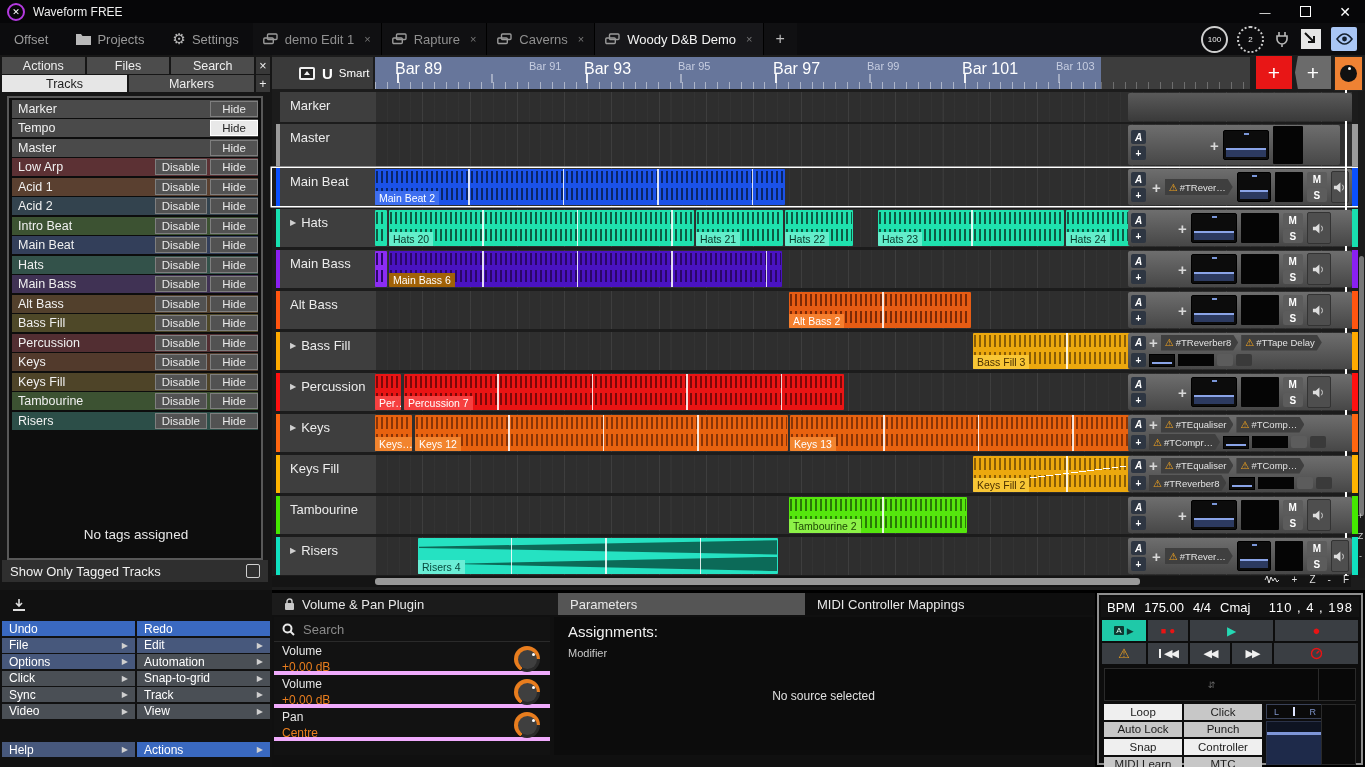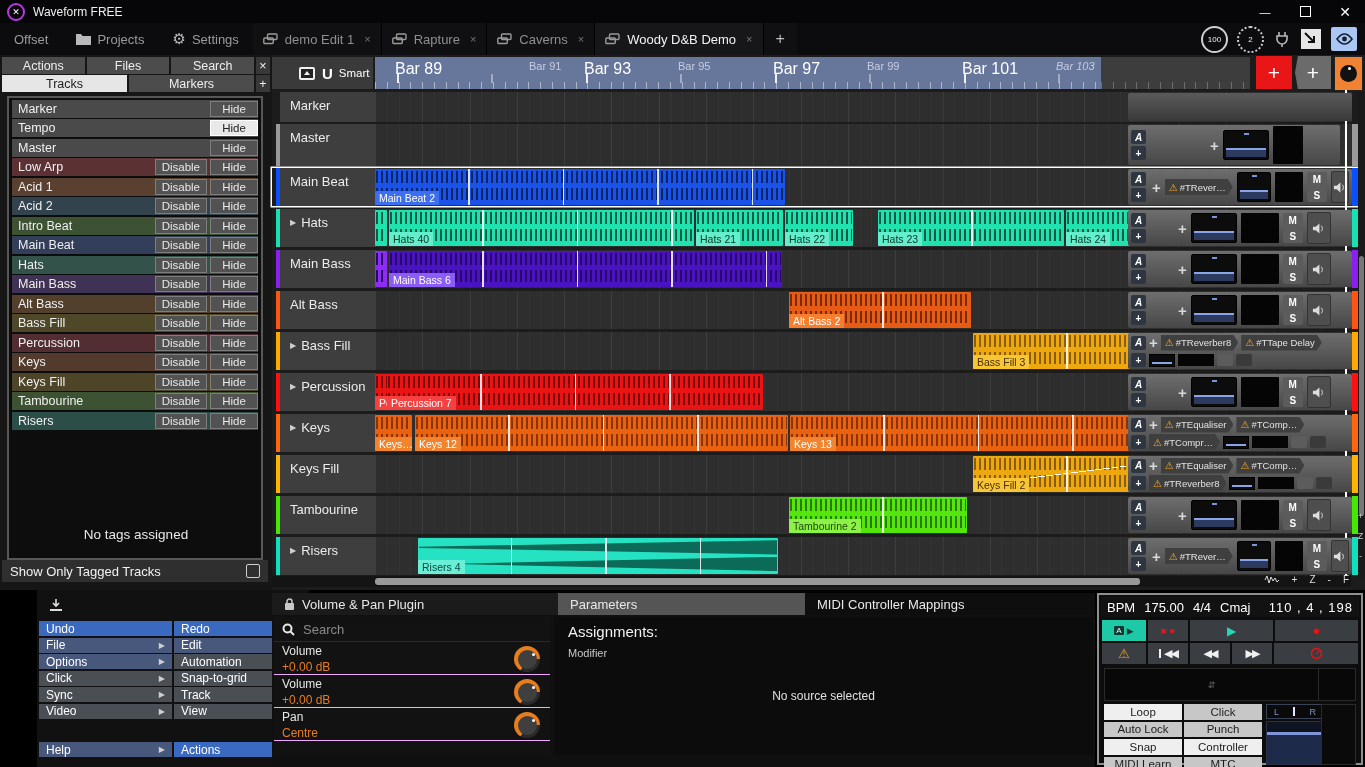--- a/index.html
+++ b/index.html
@@ -39,21 +39,21 @@
   .trow{display:flex;align-items:center;height:18px;margin:1.5px 3px;padding:0 0 0 6px;font-size:12.5px;color:#f0f0f0;}
   .trow .nm{flex:1;white-space:nowrap;overflow:hidden;}
   .tbtn{background:#525252;border:1px solid #7e7e7e;color:#e8e8e8;font-size:11.5px;height:14px;line-height:14px;
         padding:0 6px;margin-left:3px;min-width:34px;text-align:center;}
   .tbtn.on{background:#e8e8e8;color:#222;border-color:#fff;}
   #notags{position:absolute;left:0;right:0;top:472px;text-align:center;font-size:13.5px;color:#e8e8e8;}
   #filterbar{position:absolute;left:2px;right:4px;top:505px;height:22px;background:#2f2f2f;display:flex;align-items:center;
              font-size:13px;color:#f0f0f0;padding:0 8px;}
   #filterbar .chk{margin-left:auto;width:12px;height:12px;border:1.5px solid #cfcfcf;border-radius:2px;}
   
-  #menupanel{left:0;top:590px;width:272px;height:177px;background:#111;margin-left:37px;}
+  #menupanel{left:0;top:590px;width:272px;height:177px;background:#111;}
   #dlicon{position:absolute;left:12px;top:8px;}
   #menugrid{position:absolute;left:2px;top:31px;right:2px;}
   .mrow{display:flex;gap:2px;margin-bottom:1.5px;}
   .mitem{flex:1;height:15px;display:flex;align-items:center;padding:0 7px;font-size:12px;color:#fff;}
   .mitem .ar{margin-left:auto;font-size:8px;color:#cfcfcf;}
   .m-blue{background:#3a69c0;} .m-slate{background:#47587c;} .m-gray{background:#4a4f55;}
   #helprow{position:absolute;left:2px;right:2px;top:152px;}
   
   #arrange{left:272px;top:55px;width:1093px;height:535px;background:#1c1c1c;}
   #toolsbox{position:absolute;left:0;top:2px;width:101px;height:32px;background:#3a3a3a;display:flex;align-items:center;gap:6px;padding-left:26px;box-sizing:border-box;}
@@ -131,21 +131,21 @@
   
   #pluginpanel{left:272px;top:593px;width:823px;height:174px;background:#101010;}
   .ptabs{position:absolute;left:0;top:0;right:0;height:22px;display:flex;}
   .ptab{display:flex;align-items:center;gap:7px;font-size:13px;color:#e8e8e8;padding:0 12px;box-sizing:border-box;}
   .ptab.t1{width:286px;background:#1b1b1b;}
   .ptab.t2{width:290px;background:#0e0e0e;}
   .ptab.t3{flex:1;background:#555;}
   #psearchbody{position:absolute;left:2px;top:24px;width:276px;bottom:12px;background:#121212;}
   .srow{display:flex;align-items:center;gap:8px;height:24px;border-bottom:1px solid #2a2a2a;padding:0 8px;}
   .srow .ph{color:#8a8a8a;font-size:13px;}
-  .prow{position:relative;height:33px;border-bottom:1px solid #f0abfc;padding:2px 8px;box-sizing:border-box;}
+  .prow{position:relative;height:33px;border-bottom:4px solid #f0abfc;padding:2px 8px;box-sizing:border-box;}
   .prow .pn{font-size:12px;color:#e6e6e6;}
   .prow .pv{font-size:12px;color:#e87d1e;margin-top:2px;}
   .knob2{position:absolute;right:10px;top:4px;width:26px;height:26px;border-radius:50%;
          background:conic-gradient(from 210deg,#e87d1e 0 240deg,#2a2a2a 240deg 360deg);display:flex;align-items:center;justify-content:center;}
   .knob2 i{width:19px;height:19px;border-radius:50%;background:#3f3f3f;position:relative;display:block;}
   .knob2 i:after{content:"";position:absolute;right:2px;top:3px;width:3px;height:3px;border-radius:50%;background:#fff;}
   #assignbody{position:absolute;left:282px;top:24px;right:2px;bottom:12px;background:#0c0c0c;}
   #assigntitle{position:absolute;left:14px;top:6px;font-size:15px;color:#f0f0f0;}
   .acolh{position:absolute;top:30px;font-size:11px;color:#c8c8c8;border-left:1px solid #6a6a6a;padding-left:5px;height:14px;line-height:13px;}
   #modifier{position:absolute;left:14px;top:30px;font-size:11px;color:#c8c8c8;}
@@ -458,21 +458,21 @@
         <span class="barlab bright" style="left: 209px;">Bar 93</span>
         <span style="position: absolute; left: 211px; top: 17px; width: 2px; height: 9px; background: rgba(255, 255, 255, 0.9);"></span>
         <span class="barlab" style="left: 303px;">Bar 95</span>
         <span style="position: absolute; left: 305px; top: 17px; width: 2px; height: 9px; background: rgba(255, 255, 255, 0.4);"></span>
         <span class="barlab bright" style="left: 398px;">Bar 97</span>
         <span style="position: absolute; left: 400px; top: 17px; width: 2px; height: 9px; background: rgba(255, 255, 255, 0.9);"></span>
         <span class="barlab" style="left: 492px;">Bar 99</span>
         <span style="position: absolute; left: 494px; top: 17px; width: 2px; height: 9px; background: rgba(255, 255, 255, 0.4);"></span>
         <span class="barlab bright" style="left: 587px;">Bar 101</span>
         <span style="position: absolute; left: 589px; top: 17px; width: 2px; height: 9px; background: rgba(255, 255, 255, 0.9);"></span>
-        <span class="barlab" style="left: 681px; font-style: italic;">Bar 103</span>
+        <span class="barlab" style="left: 681px;">Bar 103</span>
         <span style="position: absolute; left: 683px; top: 17px; width: 2px; height: 9px; background: rgba(255, 255, 255, 0.4);"></span>
       </div>
     <div class="ticks"></div>
     <div class="ticks2"></div>
   </div>
   <div id="rulbtns">
     <span class="rbtn red">+</span>
     <span class="rbtn gray">+</span>
     <span class="rbtn knob">
         <span class="knobface">
@@ -556,21 +556,21 @@
         </div>
         <div class="lane">
           <div class="clip" style="left: 0px; width: 12px; background: rgb(31, 226, 174);">
             <span class="wv t" style="background:repeating-linear-gradient(90deg,#0e5c45 0 2px,transparent 2px 5px)"></span>
             <span class="wv b" style="background:repeating-linear-gradient(90deg,#0e5c45 0 2px,transparent 2px 5px)"></span>
           </div>
           <div class="clip" style="left: 14px; width: 305px; background: rgb(31, 226, 174);">
             <span class="wv t" style="background:repeating-linear-gradient(90deg,#0e5c45 0 2px,transparent 2px 5px)"></span>
             <span class="wv b" style="background:repeating-linear-gradient(90deg,#0e5c45 0 2px,transparent 2px 5px)"></span>
             <span class="seg"></span>
-            <span class="lbl" style="background:#64eecb;color:#063828">Hats 40</span>
+            <span class="lbl" style="background:#64eecb;color:#063828">Hats 20</span>
           </div>
           <div class="clip" style="left: 321px; width: 87px; background: rgb(31, 226, 174);">
             <span class="wv t" style="background:repeating-linear-gradient(90deg,#0e5c45 0 2px,transparent 2px 5px)"></span>
             <span class="wv b" style="background:repeating-linear-gradient(90deg,#0e5c45 0 2px,transparent 2px 5px)"></span>
             <span class="lbl" style="background:#64eecb;color:#063828">Hats 21</span>
           </div>
           <div class="clip" style="left: 410px; width: 68px; background: rgb(31, 226, 174);">
             <span class="wv t" style="background:repeating-linear-gradient(90deg,#0e5c45 0 2px,transparent 2px 5px)"></span>
             <span class="wv b" style="background:repeating-linear-gradient(90deg,#0e5c45 0 2px,transparent 2px 5px)"></span>
             <span class="lbl" style="background:#64eecb;color:#063828">Hats 22</span>
@@ -619,21 +619,21 @@
         </div>
         <div class="lane">
           <div class="clip" style="left: 0px; width: 12px; background: rgb(140, 44, 244);">
             <span class="wv t" style="background:repeating-linear-gradient(90deg,#2a0768 0 2px,transparent 2px 5px)"></span>
             <span class="wv b" style="background:repeating-linear-gradient(90deg,#2a0768 0 2px,transparent 2px 5px)"></span>
           </div>
           <div class="clip" style="left: 14px; width: 393px; background: rgb(74, 19, 194);">
             <span class="wv t" style="background:repeating-linear-gradient(90deg,#2a0768 0 2px,transparent 2px 5px)"></span>
             <span class="wv b" style="background:repeating-linear-gradient(90deg,#2a0768 0 2px,transparent 2px 5px)"></span>
             <span class="seg"></span>
-            <span class="lbl" style="background:#8b5cf6;color:#ffffff">Main Bass 6</span>
+            <span class="lbl" style="background:#a16207;color:#ffffff">Main Bass 6</span>
           </div>
         </div>
         <div class="cpanel">
           <div class="acol">
             <div class="abox">A</div>
             <div class="abox pl">+</div>
           </div>
           <span class="plusg" style="margin-left:28px;">+</span>
           <div class="fader">
             <i class="fTop"></i>
@@ -730,21 +730,21 @@
         <div class="aname">
           <span class="exp">▶</span>
           <span>Percussion</span>
         </div>
         <div class="lane">
           <div class="clip" style="left: 0px; width: 26px; background: rgb(234, 20, 20);">
             <span class="wv t" style="background:repeating-linear-gradient(90deg,#7c0808 0 2px,transparent 2px 5px)"></span>
             <span class="wv b" style="background:repeating-linear-gradient(90deg,#7c0808 0 2px,transparent 2px 5px)"></span>
             <span class="lbl" style="background:#f64040;color:#ffffff">Per…</span>
           </div>
-          <div class="clip" style="left: 12px; width: 376px; background: rgb(234, 20, 20);">
+          <div class="clip" style="left: 29px; width: 440px; background: rgb(234, 20, 20);">
             <span class="wv t" style="background:repeating-linear-gradient(90deg,#7c0808 0 2px,transparent 2px 5px)"></span>
             <span class="wv b" style="background:repeating-linear-gradient(90deg,#7c0808 0 2px,transparent 2px 5px)"></span>
             <span class="seg"></span>
             <span class="lbl" style="background:#f64040;color:#ffffff">Percussion 7</span>
           </div>
         </div>
         <div class="cpanel">
           <div class="acol">
             <div class="abox">A</div>
             <div class="abox pl">+</div>

